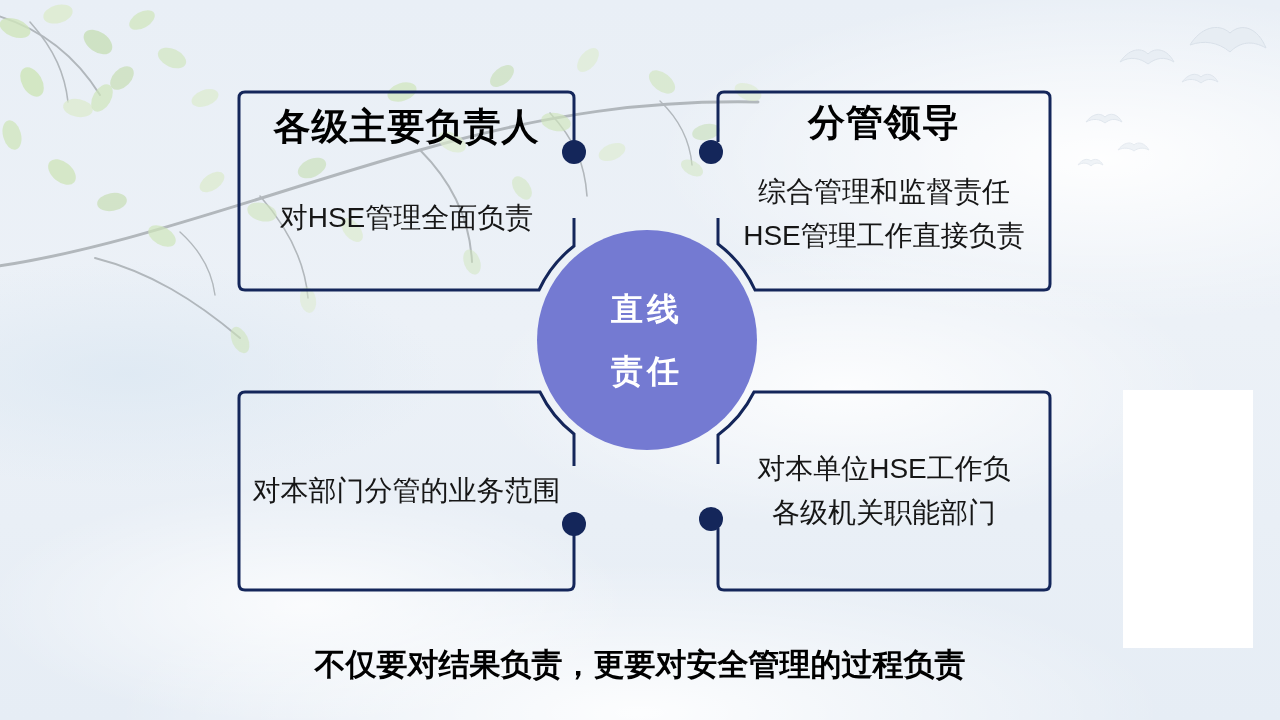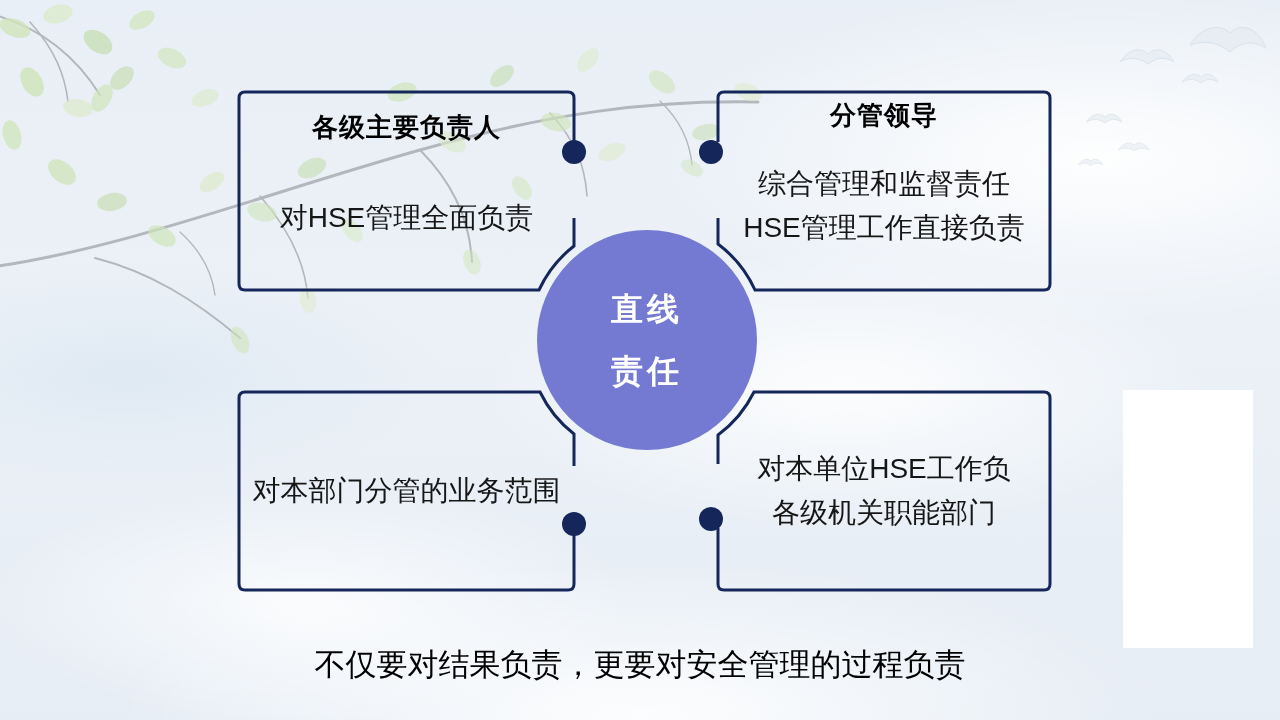--- a/index.html
+++ b/index.html
@@ -20,39 +20,39 @@
   #decor-svg, #diagram-svg{position:absolute;left:0;top:0;width:1280px;height:720px;}
   .white-panel{
     position:absolute;left:1123px;top:390px;width:130px;height:258px;
     background:#ffffff;
   }
   .box{
     position:absolute;width:335px;height:198px;
     display:flex;flex-direction:column;align-items:center;
   }
   #box-tl{left:239px;top:92px;}
-  #box-tr{left:718px;top:80px;width:332px;}
+  #box-tr{left:718px;top:88px;width:332px;}
   #box-bl{left:239px;top:392px;}
   #box-br{left:718px;top:392px;width:332px;}
   .box-title{
-    margin-top:16px;font-size:26px;font-weight:700;color:#000;
+    margin-top:16px;font-size:37px;font-weight:700;color:#000;
     line-height:38px;text-align:center;letter-spacing:1px;white-space:nowrap;
   }
   .box-body{
     margin-top:auto;margin-bottom:auto;
     font-size:28px;color:#161616;line-height:44px;text-align:center;white-space:nowrap;
   }
   #circle-label{
     position:absolute;left:537px;top:230px;width:220px;height:220px;
     display:flex;flex-direction:column;justify-content:center;align-items:center;gap:6px;
     color:#ffffff;font-size:32px;font-weight:700;line-height:56px;letter-spacing:4px;
   }
   #caption{
     position:absolute;left:0;top:646px;width:1280px;
-    text-align:center;font-size:31px;font-weight:400;color:#000;line-height:38px;
+    text-align:center;font-size:31px;font-weight:700;color:#000;line-height:38px;
   }
 </style>
 </head>
 <body>
 
 <div id="stage">
 
   <svg id="decor-svg" viewBox="0 0 1280 720">
 
     <g stroke="#9aa0a4" stroke-width="3" fill="none" opacity="0.7" stroke-linecap="round">

